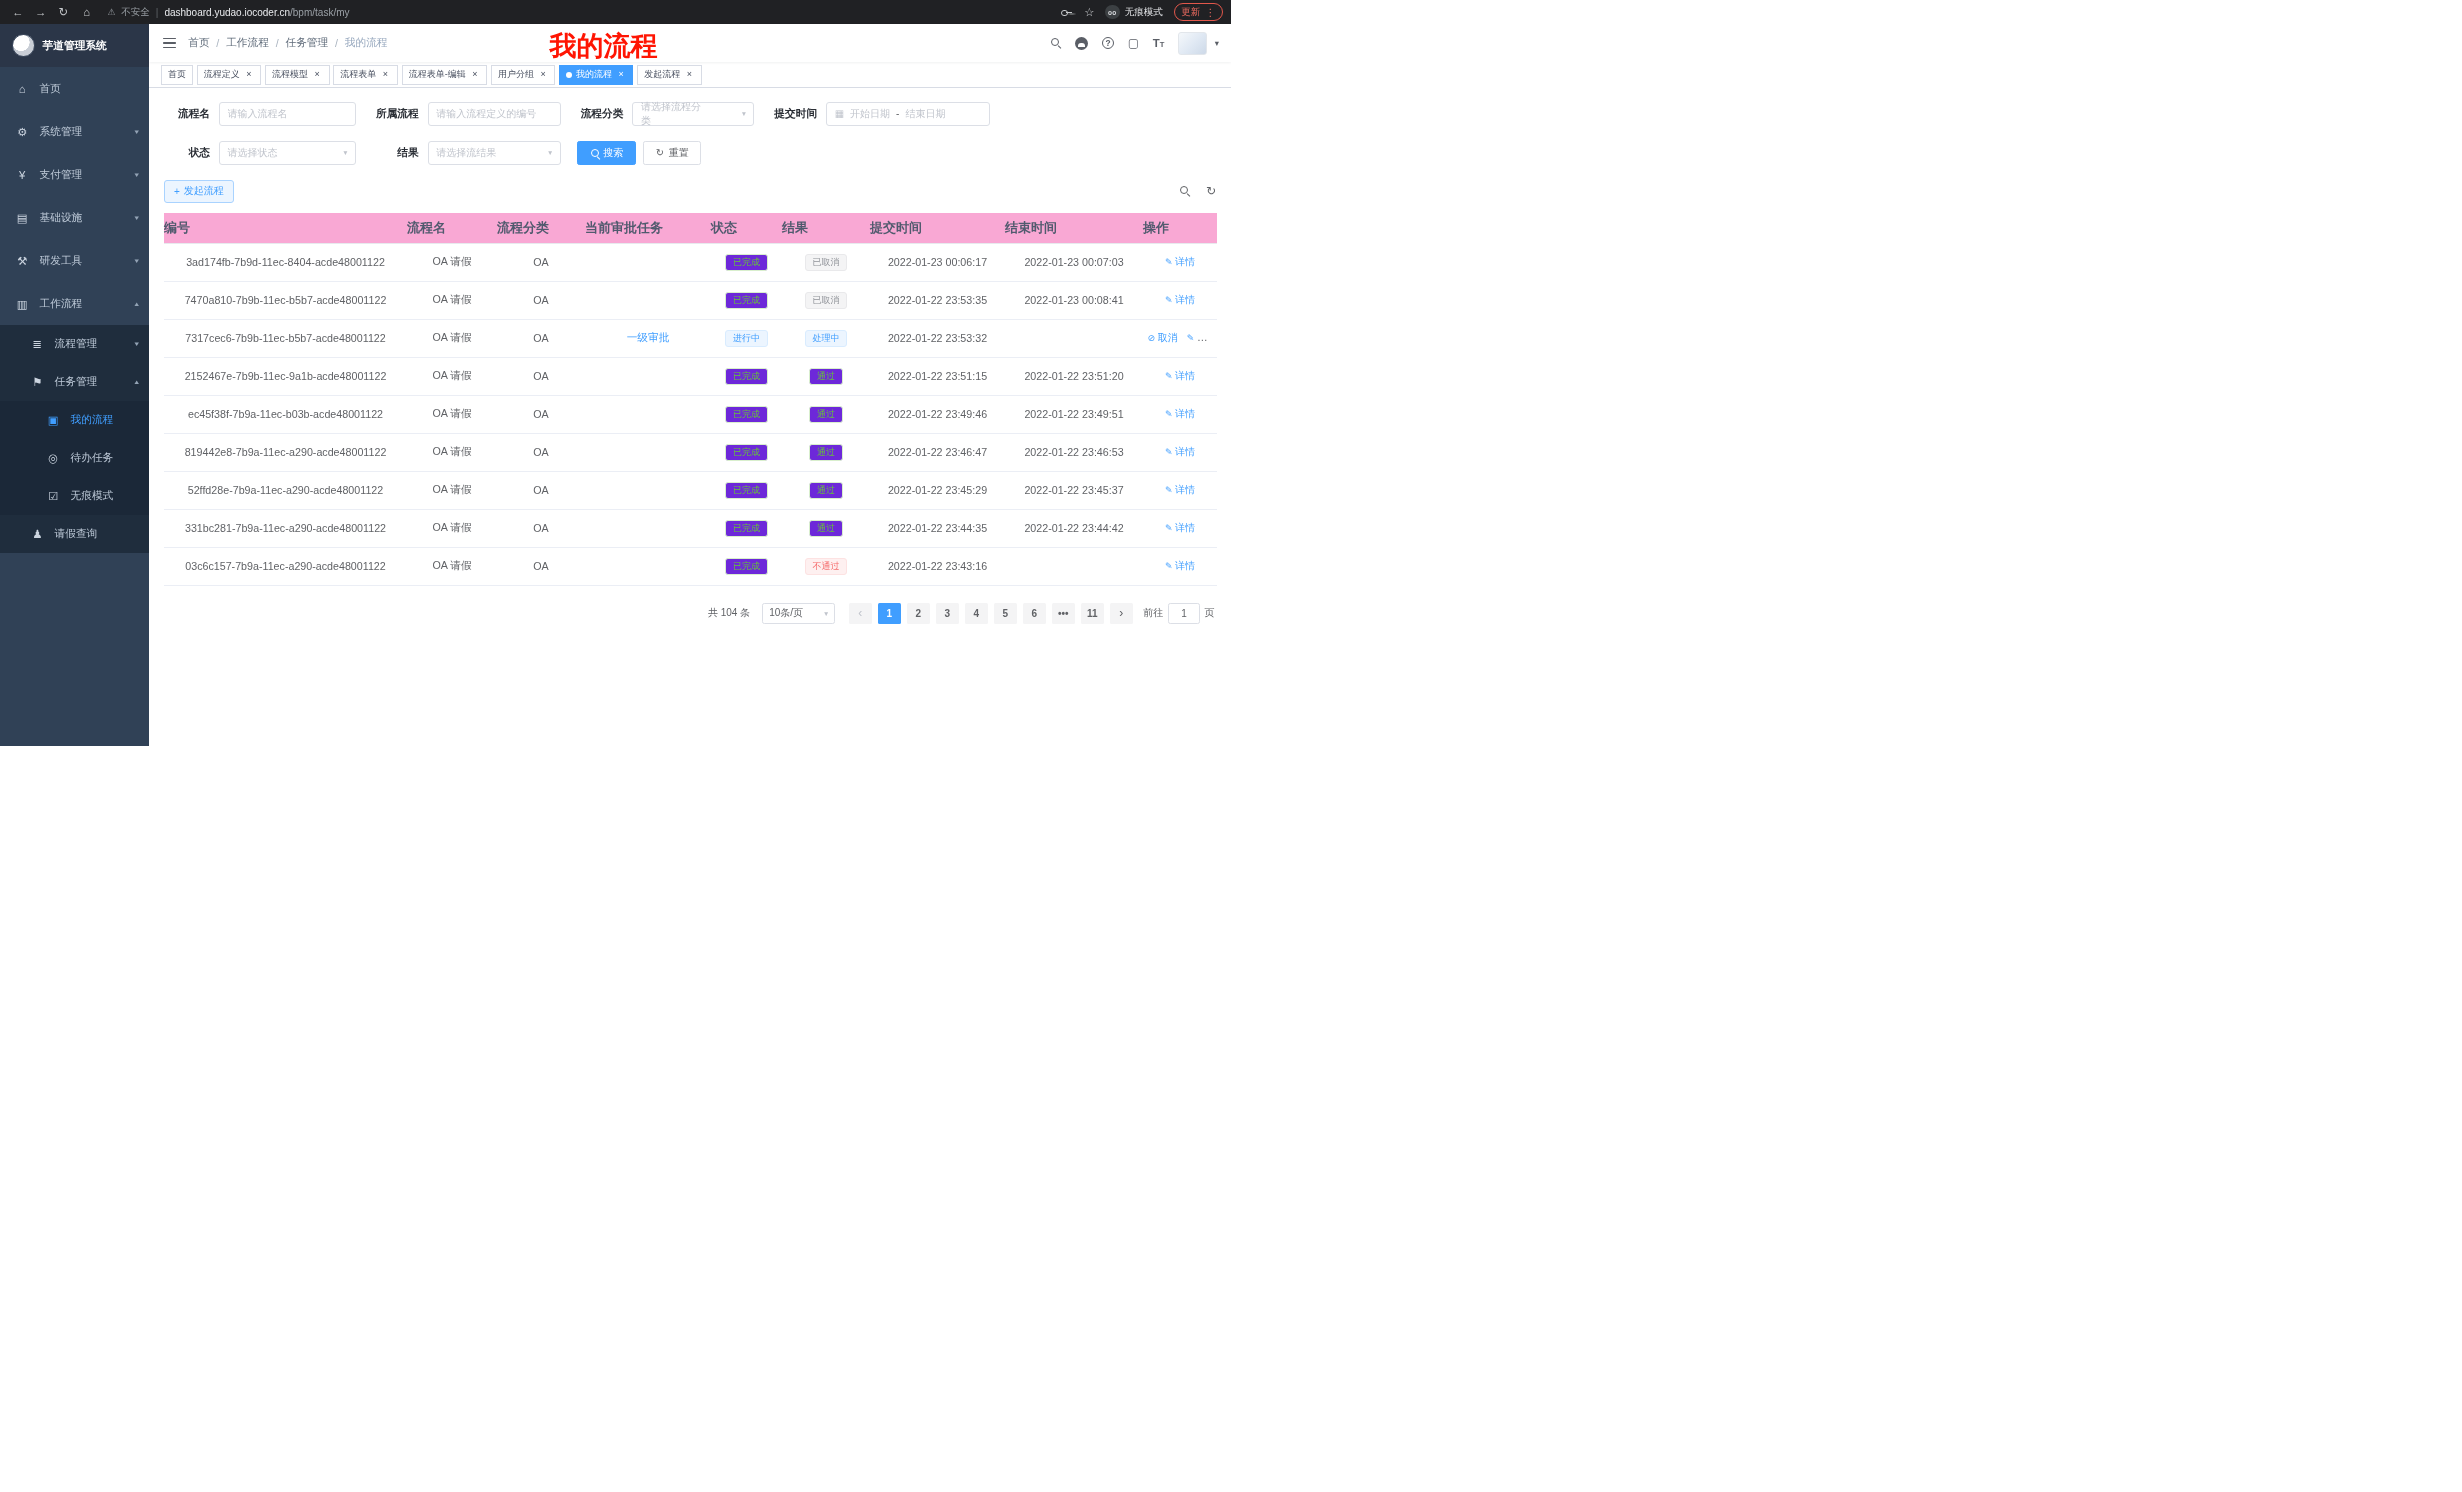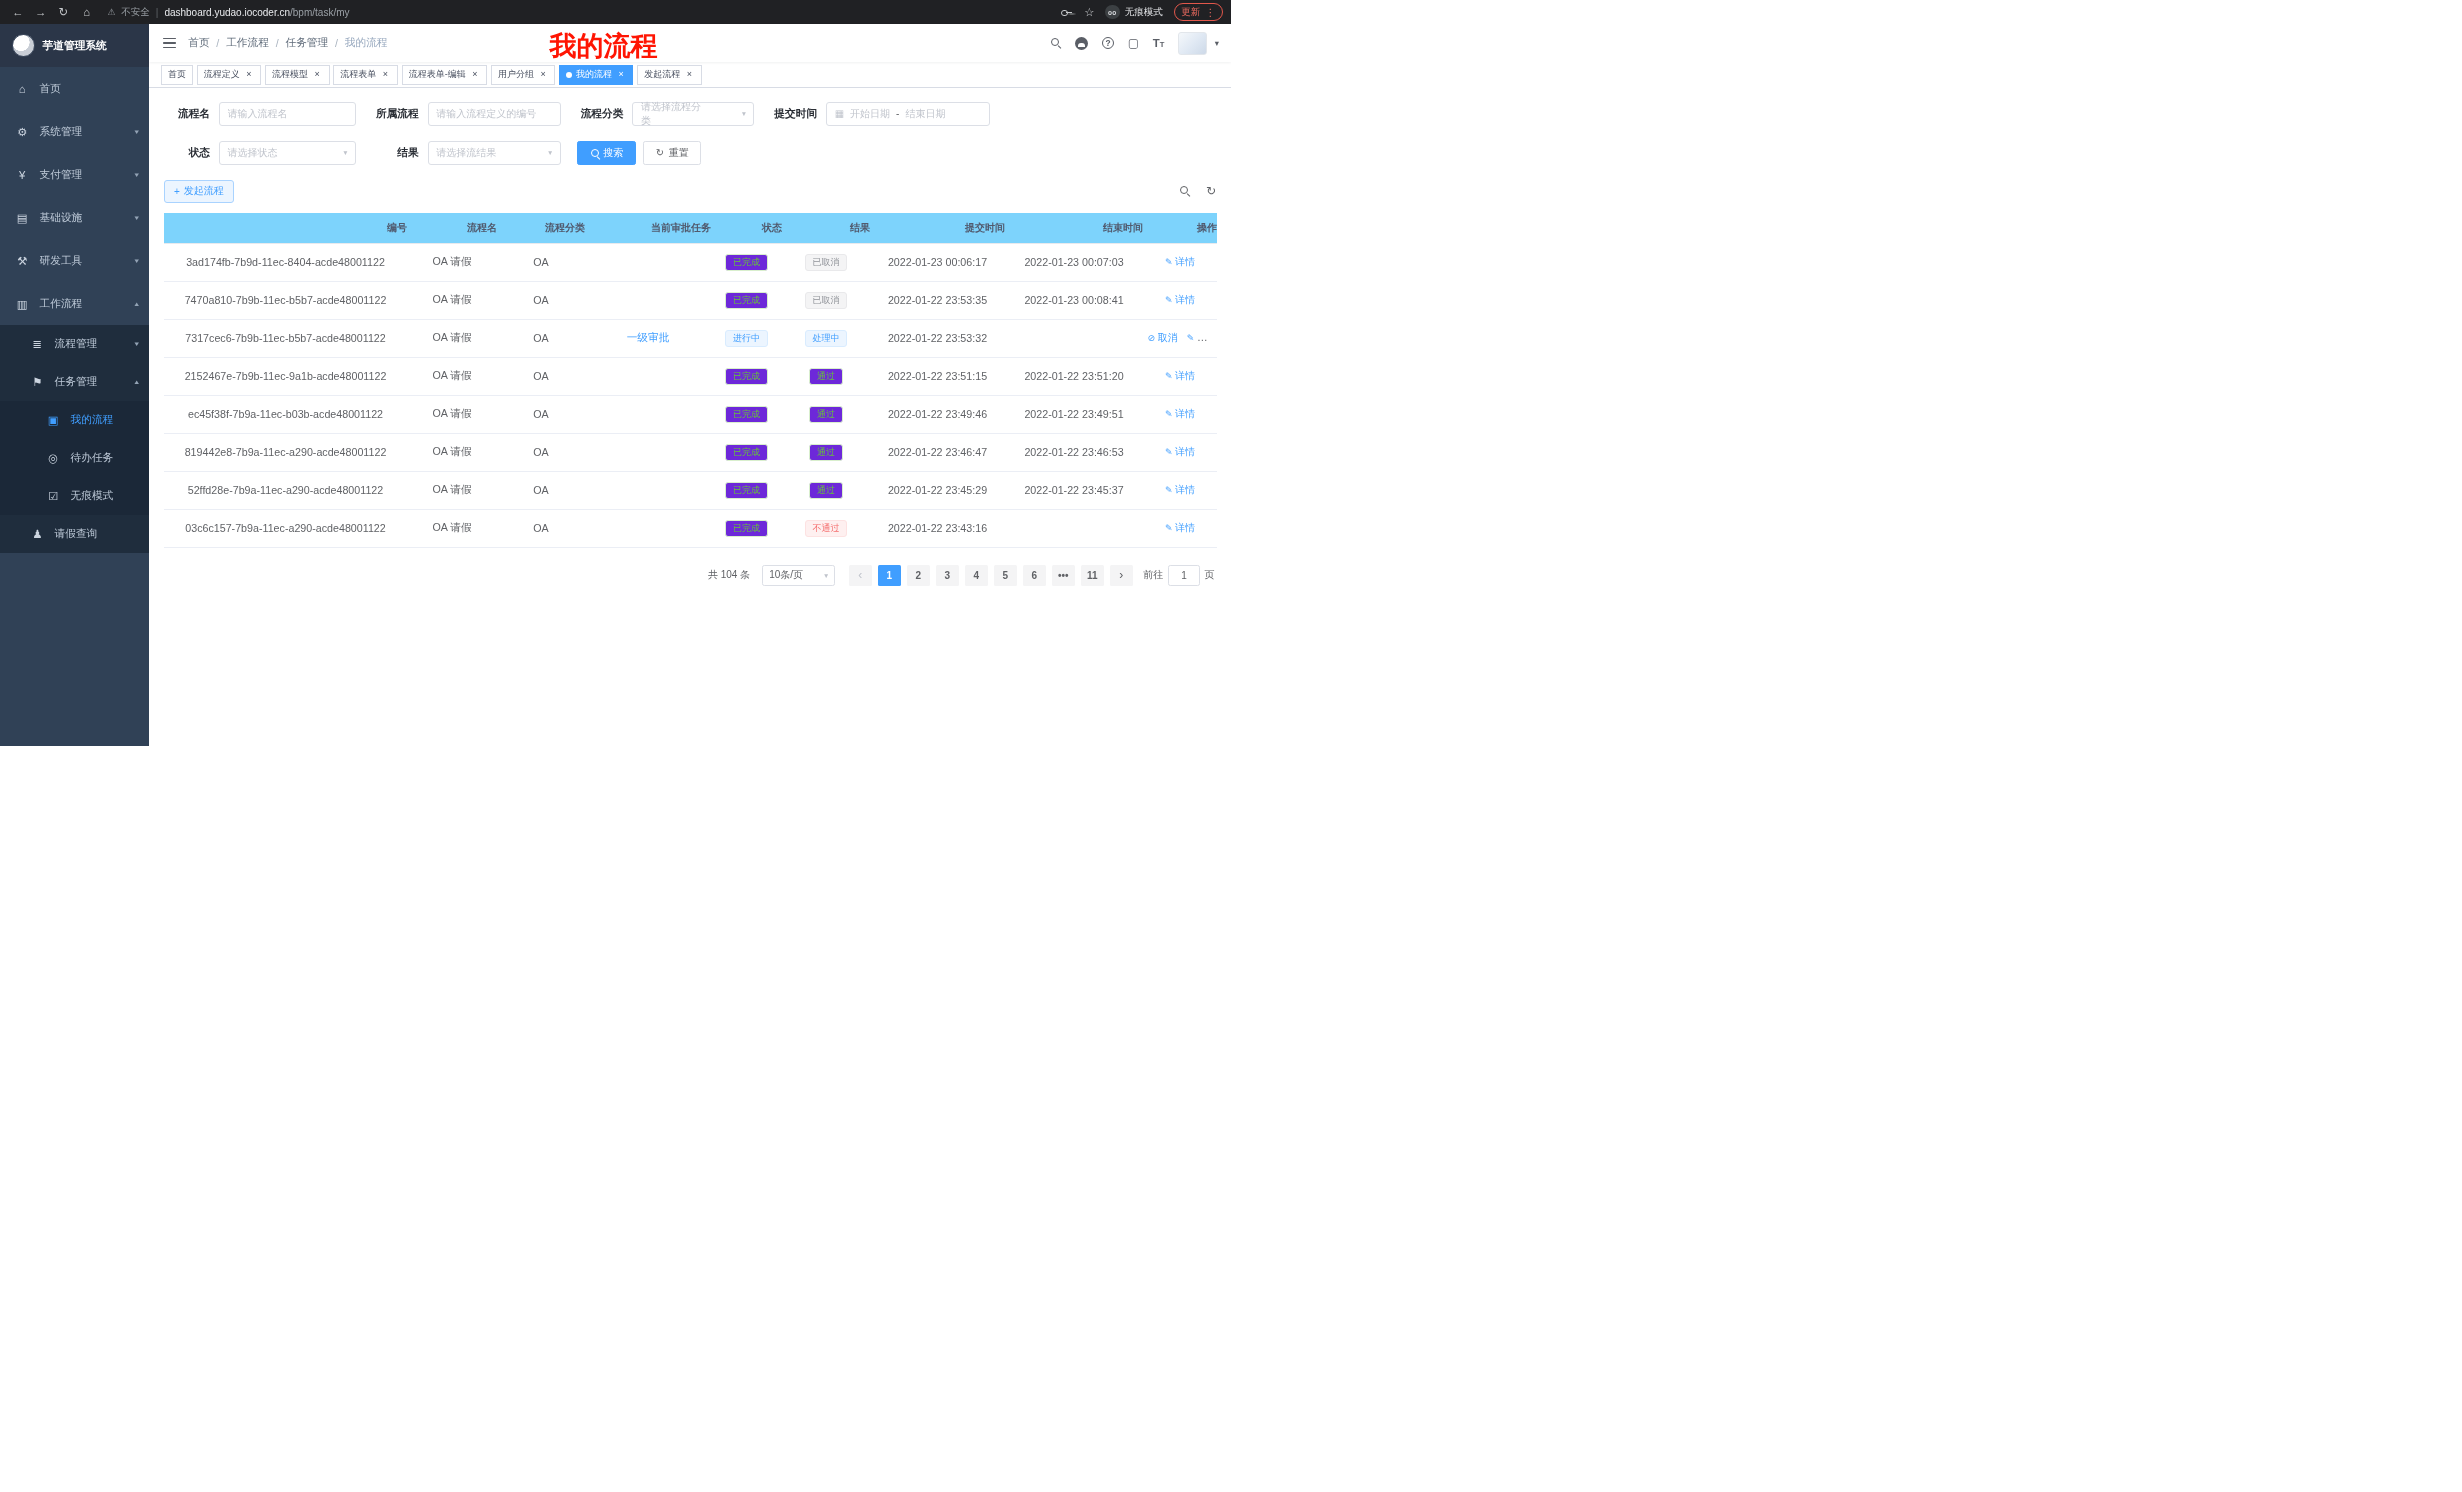--- a/index.html
+++ b/index.html
@@ -111,21 +111,21 @@
   .btn-default { background: #fff; border-color: #dcdfe6; color: #606266; margin-left: 7.6px; }
   .btn .ric { font-size: 10px; }
 
   .tbar { display: flex; align-items: center; margin: 4.6px 0 10.7px; }
   .btn-create { height: 23px; padding: 0 9px; font-size: 10px; color: var(--accent, #409eff); background: #ecf5ff;
     border: 0.8px solid #a9d3ff; border-radius: 3px; display: inline-flex; align-items: center; gap: 3.8px; cursor: pointer; font-family: inherit; }
   .tbar-right { margin-left: auto; display: flex; align-items: center; gap: 15px; color: #606266; }
   .tbar-right .ric { font-size: 12px; cursor: pointer; }
 
   table { width: 100%; border-collapse: collapse; table-layout: fixed; }
-  th { background: #7dd3fc; color: #515a6e; font-size: 10px; font-weight: 600; height: 30px; text-align: right;
+  th { background: #f9a8d4; color: #515a6e; font-size: 13px; font-weight: 600; height: 30px; text-align: left;
     border-bottom: 0.8px solid #e8eaee; white-space: nowrap; }
   td { height: 38px; text-align: center; font-size: 10.7px; color: #606266; border-bottom: 0.8px solid #ebeef5;
     white-space: nowrap; overflow: hidden; text-overflow: ellipsis; }
   .tag { display: inline-block; height: 16.7px; line-height: 15px; padding: 0 6.8px; font-size: 9px; border-radius: 3px; border: 0.8px solid; }
   .tag[data-type="success"] { background: #6d28d9; border-color: #d9efcd; color: var(--success, #67c23a); }
   .tag[data-type="info"]    { background: #f4f4f5; border-color: #e9e9eb; color: var(--info, #909399); }
   .tag[data-type="primary"] { background: #ecf5ff; border-color: #d9ecff; color: var(--accent, #409eff); }
   .tag[data-type="danger"]  { background: #fef0f0; border-color: #fde2e2; color: var(--danger, #f56c6c); }
   .task-link { color: var(--accent, #409eff); cursor: pointer; }
   .task-link:empty { display: none; }
@@ -471,20 +471,31 @@
             <td>OA 请假</td>
             <td>OA</td>
             <td></td>
             <td><span class="tag" data-type="success">已完成</span></td>
             <td><span class="tag" data-type="success">通过</span></td>
             <td>2022-01-22 23:45:29</td>
             <td>2022-01-22 23:45:37</td>
             <td><a class="op-link detail">详情</a></td>
           </tr>
           <tr>
+            <td>331bc281-7b9a-11ec-a290-acde48001122</td>
+            <td>OA 请假</td>
+            <td>OA</td>
+            <td></td>
+            <td><span class="tag" data-type="success">已完成</span></td>
+            <td><span class="tag" data-type="success">通过</span></td>
+            <td>2022-01-22 23:44:35</td>
+            <td>2022-01-22 23:44:42</td>
+            <td><a class="op-link detail">详情</a></td>
+          </tr>
+          <tr>
             <td>03c6c157-7b9a-11ec-a290-acde48001122</td>
             <td>OA 请假</td>
             <td>OA</td>
             <td></td>
             <td><span class="tag" data-type="success">已完成</span></td>
             <td><span class="tag" data-type="danger">不通过</span></td>
             <td>2022-01-22 23:43:16</td>
             <td></td>
             <td><a class="op-link detail">详情</a></td>
           </tr>

